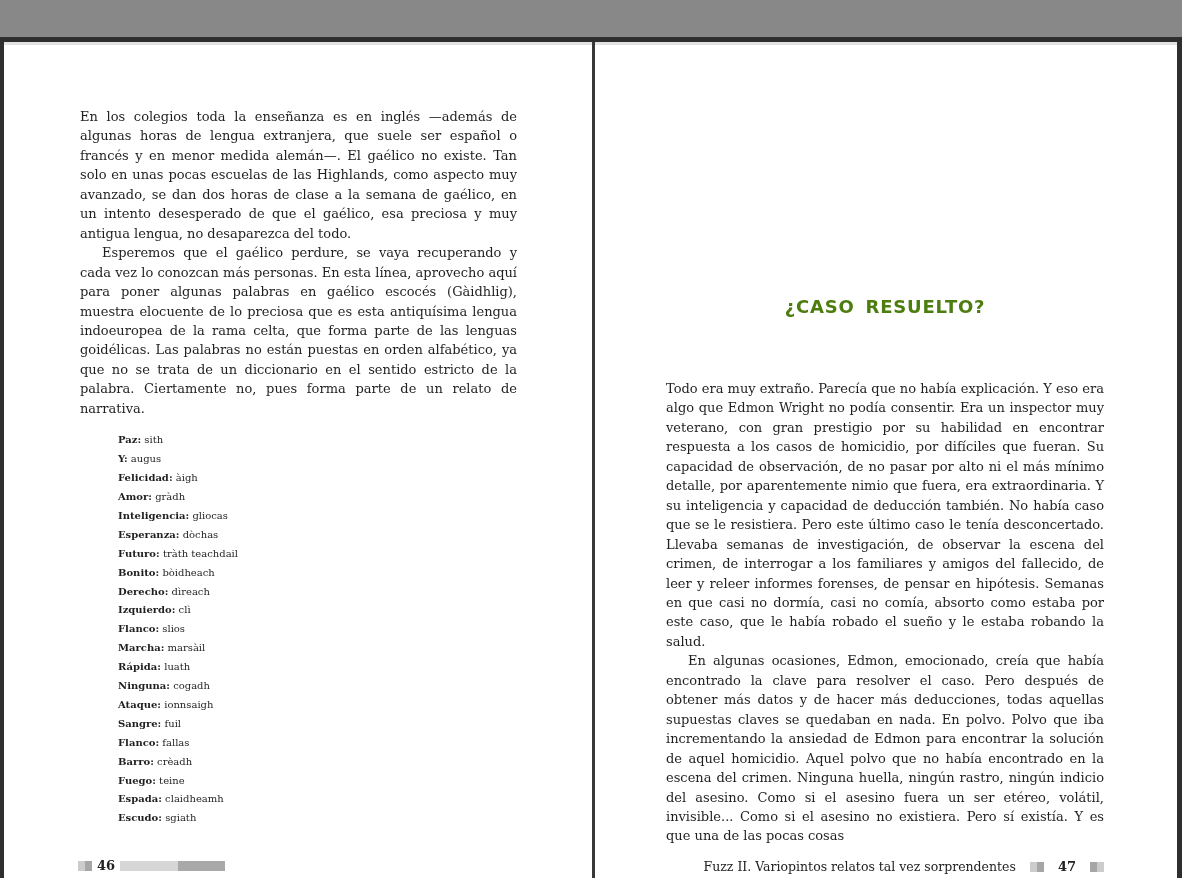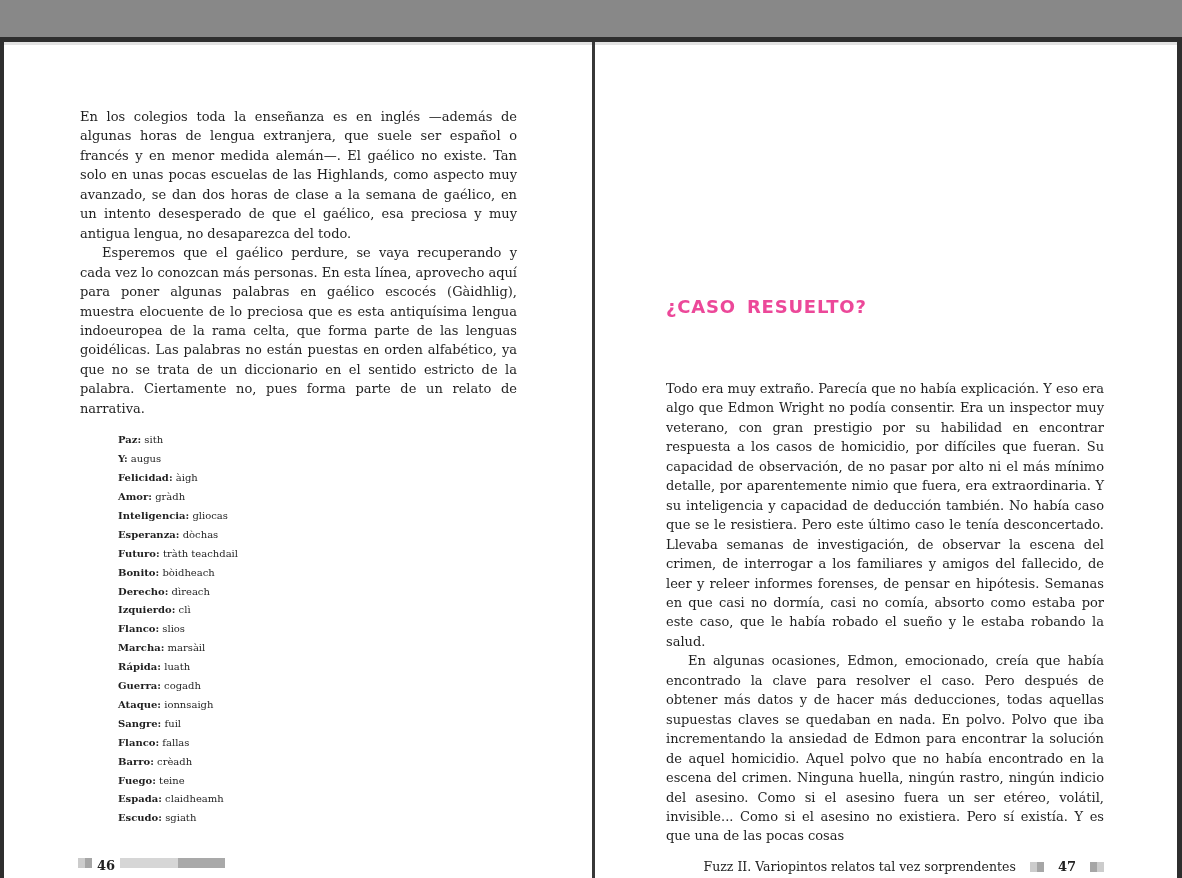--- a/index.html
+++ b/index.html
@@ -34,27 +34,27 @@
   .para + .para { text-indent:22px; }
   .glossary { margin:13px 0 0 38px; font-size:10px; line-height:18.9px; }
   .gloss-line b { font-weight:bold; }
 
   
   .chapter-block { position:absolute; left:666px; top:258px; width:438px; }
   .chapter-title {
     font-family:"DejaVu Sans", sans-serif;
     font-weight:bold; font-size:18px; line-height:24px;
     letter-spacing:0.8px; word-spacing:4px;
-    margin:0 0 60px 0; color:#ec4899;
+    margin:0 0 60px 0; color:#4d7c0f;text-align:center;
   }
 
   
   .footer-left {
     position:absolute; left:78px; top:821px;
-    display:flex; gap:5px;
+    display:flex; align-items:center; gap:5px;
     font-size:13px;
   }
   .footer-right {
     position:absolute; right:78px; top:822px;
     display:flex; align-items:center; gap:14px;
     font-size:12.5px;
   }
   .pagenum { font-weight:bold; font-size:13px; color:#222; }
   .orn-pair { display:flex; }
   .orn-light { width:7px; height:10px; background:#cccccc; }
@@ -105,21 +105,21 @@
         <div class="gloss-line"><b>Derecho</b><b>:</b> <span>dìreach</span></div>
 
         <div class="gloss-line"><b>Izquierdo</b><b>:</b> <span>clì</span></div>
 
         <div class="gloss-line"><b>Flanco</b><b>:</b> <span>slios</span></div>
 
         <div class="gloss-line"><b>Marcha</b><b>:</b> <span>marsàil</span></div>
 
         <div class="gloss-line"><b>Rápida</b><b>:</b> <span>luath</span></div>
 
-        <div class="gloss-line"><b>Guerra</b><b>:</b> <span>cogadh</span></div>
+        <div class="gloss-line"><b>Ninguna</b><b>:</b> <span>cogadh</span></div>
 
         <div class="gloss-line"><b>Ataque</b><b>:</b> <span>ionnsaigh</span></div>
 
         <div class="gloss-line"><b>Sangre</b><b>:</b> <span>fuil</span></div>
 
         <div class="gloss-line"><b>Flanco</b><b>:</b> <span>fallas</span></div>
 
         <div class="gloss-line"><b>Barro</b><b>:</b> <span>crèadh</span></div>
 
         <div class="gloss-line"><b>Fuego</b><b>:</b> <span>teine</span></div>

